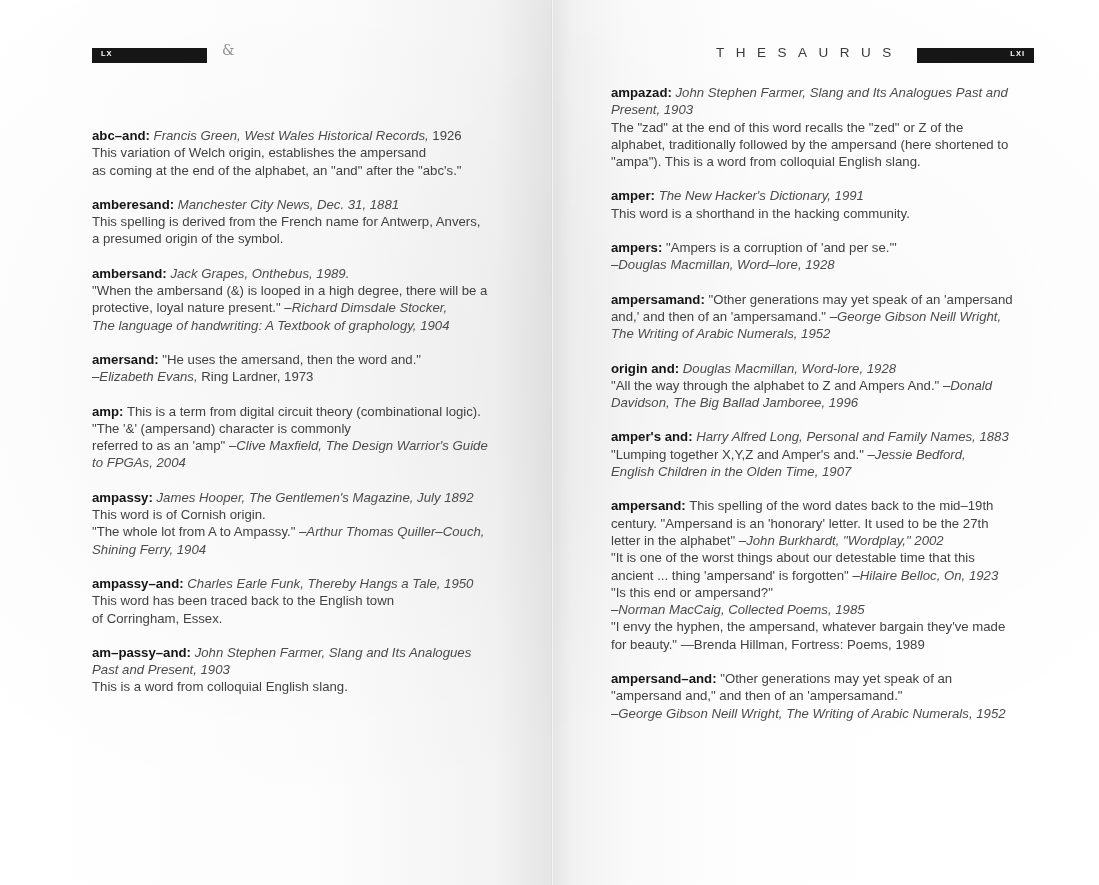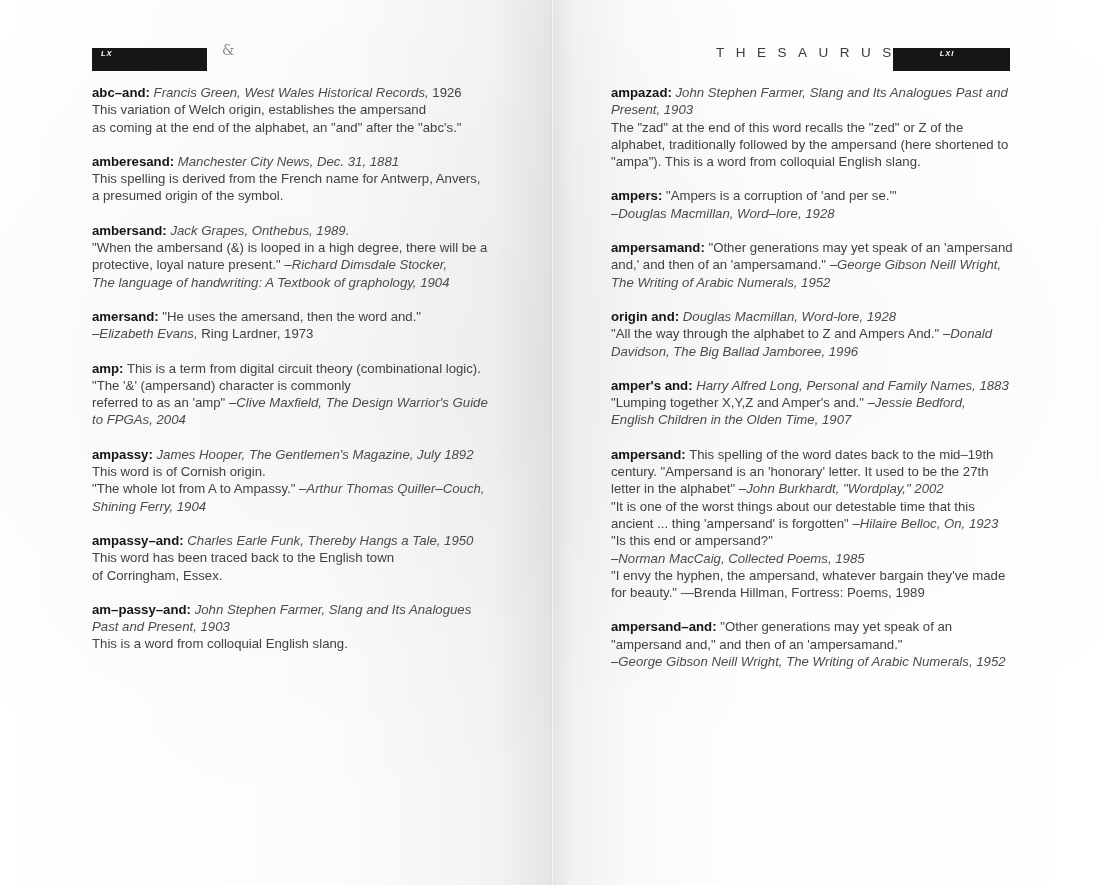--- a/index.html
+++ b/index.html
@@ -18,42 +18,42 @@
         #ffffff 0%, #fcfcfc 30%, #f3f3f3 45%,
         #e4e4e4 50.2%, #f1f1f1 52%, #f9f9f9 57%,
         #fefefe 68%, #ffffff 100%);
   }
   .spine {
     position: absolute; top: 0; bottom: 0; left: 551px; width: 3px;
     background: linear-gradient(to right, rgba(0,0,0,0.07), rgba(255,255,255,0.55), rgba(0,0,0,0.03));
   }
   
   .folio-bar {
-    position: absolute; height: 23px; background: #161616;
+    position: absolute; height: 15px; background: #161616;
     color: #ffffff; font-size: 7.5px; font-weight: bold;
-    letter-spacing: 1px; line-height: 11px; font-style: italic;
+    letter-spacing: 1px; line-height: 11px;
   }
   .folio-bar.left  { left: 92px;  top: 48px; width: 115px; text-align: left;  padding-left: 9px; }
-  .folio-bar.right { left: 893px; top: 48px; width: 117px; text-align: center; padding-right: 9px; }
+  .folio-bar.right { left: 917px; top: 48px; width: 117px; text-align: right; padding-right: 9px; }
   .ornament {
     position: absolute; left: 222px; top: 42px;
     font-family: "DejaVu Serif", serif;
     font-size: 14px; color: #8f8f8f; line-height: 16px;
   }
   .thes-title {
     position: absolute; left: 716px; top: 45px;
     font-size: 13.5px; font-weight: 400; color: #3a3a3a;
     letter-spacing: 11.5px; line-height: 15px; white-space: nowrap;
   }
   
   .col {
     position: absolute; top: 84px; width: 472px;
     font-size: 13.2px; line-height: 17.3px; color: #424242;
   }
-  .col.left  { left: 92px; }
+  .col.left  { left: 92px; margin-top: 43px; }
   .col.right { left: 611px; width: 445px; }
   .entry { margin: 0 0 17px 0; white-space: pre-line; }
   .entry .term { font-weight: bold; color: #151515; }
   .entry .cite { font-style: italic; color: #4c4c4c; }
 </style>
 </head>
 <body>
 
 <div class="spread">
 
@@ -93,20 +93,22 @@
 Past and Present, 1903</span><span>
 This is a word from colloquial English slang.</span></p>
     </div>
 
   <div class="col right">
       <p class="entry"><b class="term">ampazad:</b><span class="cite"> John Stephen Farmer, Slang and Its Analogues Past and
 Present, 1903</span><span>
 The "zad" at the end of this word recalls the "zed" or Z of the
 alphabet, traditionally followed by the ampersand (here shortened to
 "ampa"). This is a word from colloquial English slang.</span></p>
+      <p class="entry"><b class="term">amper:</b><span class="cite"> The New Hacker's Dictionary, 1991</span><span>
+This word is a shorthand in the hacking community.</span></p>
       <p class="entry"><b class="term">ampers:</b><span> "Ampers is a corruption of 'and per se.'"
 </span><span class="cite">–Douglas Macmillan, Word–lore, 1928</span></p>
       <p class="entry"><b class="term">ampersamand:</b><span> "Other generations may yet speak of an 'ampersand
 and,' and then of an 'ampersamand." </span><span class="cite">–George Gibson Neill Wright,
 The Writing of Arabic Numerals, 1952</span></p>
       <p class="entry"><b class="term">origin and:</b><span class="cite"> Douglas Macmillan, Word-lore, 1928</span><span>
 "All the way through the alphabet to Z and Ampers And." </span><span class="cite">–Donald
 Davidson, The Big Ballad Jamboree, 1996</span></p>
       <p class="entry"><b class="term">amper's and:</b><span class="cite"> Harry Alfred Long, Personal and Family Names, 1883</span><span>
 "Lumping together X,Y,Z and Amper's and." </span><span class="cite">–Jessie Bedford,

